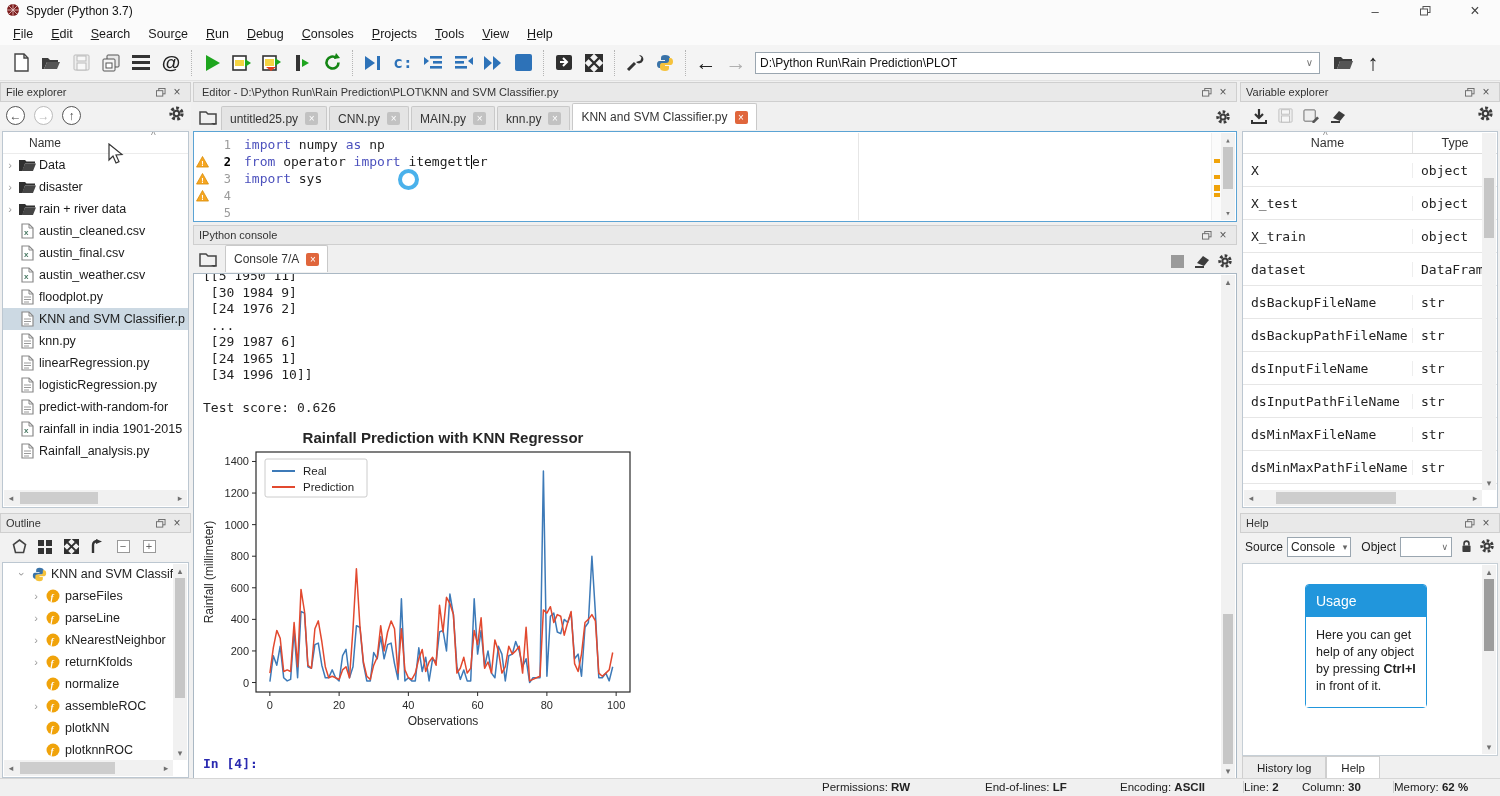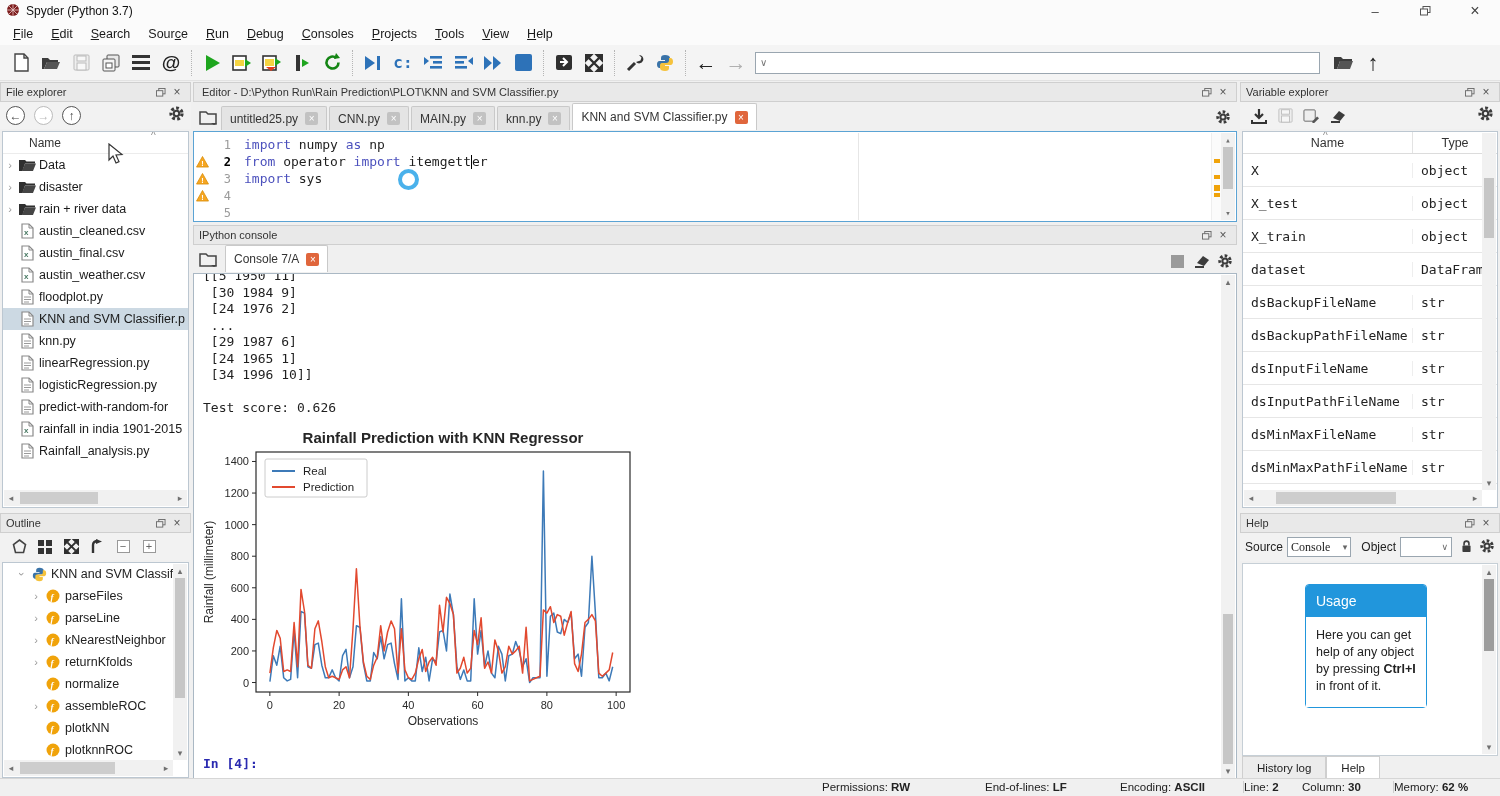--- a/index.html
+++ b/index.html
@@ -303,20 +303,21 @@
       </svg>
     </div>
   <div class="tsep"></div>
   <div class="tbtn">
       <span class="tglyph" style="font-size:21px;">←</span>
     </div>
   <div class="tbtn">
       <span class="tglyph" style="font-size:21px;color:#b0b0b0;">→</span>
     </div>
   <div id="path-combo">
+    <span class="val">D:\Python Run\Rain Prediction\PLOT</span>
     <span class="dd">∨</span>
   </div>
   <div class="tbtn" style="margin-left:8px;">
       <svg width="21" height="17" viewBox="0 0 21 17">
         <path d="M1 3h7l2 2h9v2H7L4 15H1z" fill="#3c3c3c"></path>
         <path d="M7 7h13l-3 8H4z" fill="#555"></path>
       </svg>
     </div>
   <div class="tbtn">
       <span class="tglyph" style="font-size:22px;">↑</span>
@@ -1029,21 +1030,21 @@
         <svg width="10" height="9" viewBox="0 0 11 10">
           <rect x="3" y="0.5" width="7" height="6" fill="none" stroke="#666"></rect>
           <rect x="0.5" y="3" width="7" height="6" fill="#eee" stroke="#666"></rect>
         </svg>
       </span>
     <span class="pbtn">×</span>
   </div>
   <div id="help-tools">
     <span>Source</span>
     <span class="combo" style="width:72px;margin-left:4px;">
-      <span style="flex:1;font-family:Liberation Serif, serif;">Console</span>
+      <span style="flex:1;">Console</span>
         <span class="dd">▾</span>
     </span>
     <span style="margin-left:10px;">Object</span>
     <span class="combo" style="width:58px;margin-left:4px;">
       <span style="flex:1;"></span>
         <span class="dd">∨</span>
     </span>
     <span style="margin-left:8px;"><svg width="13" height="14" viewBox="0 0 16 17">
           <rect x="3" y="8" width="10" height="8" rx="1" fill="#3c3c3c"></rect>
           <path d="M5 8V5.5a3 3 0 0 1 6 0V8" fill="none" stroke="#3c3c3c" stroke-width="2"></path>

